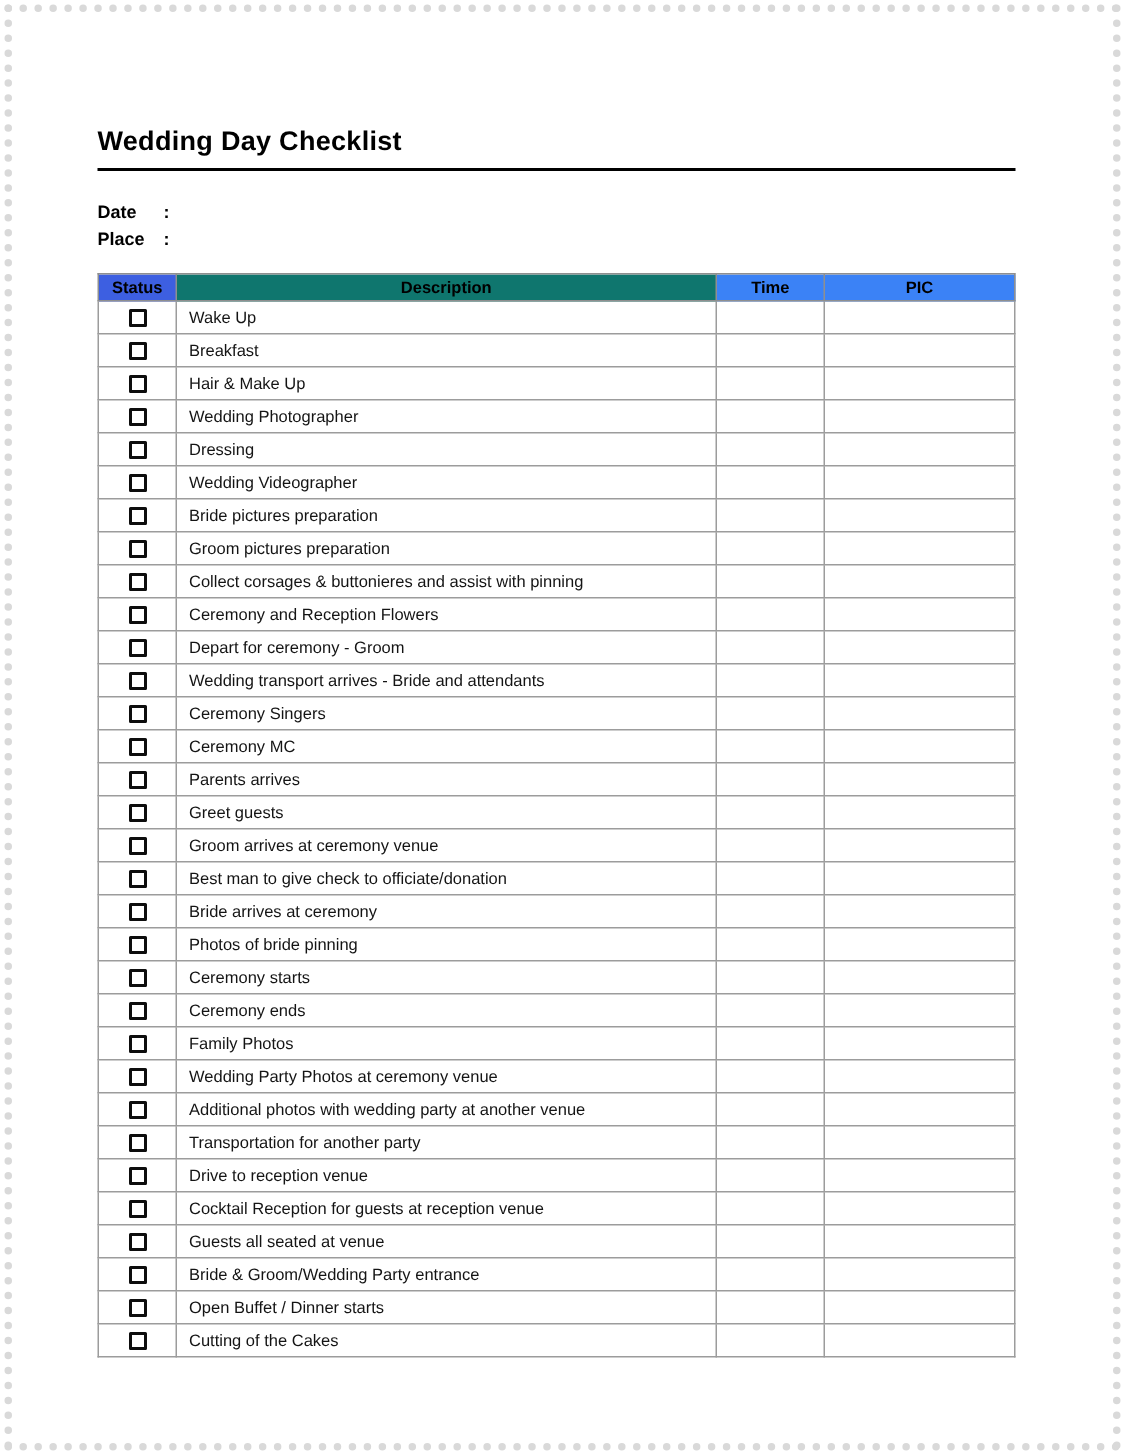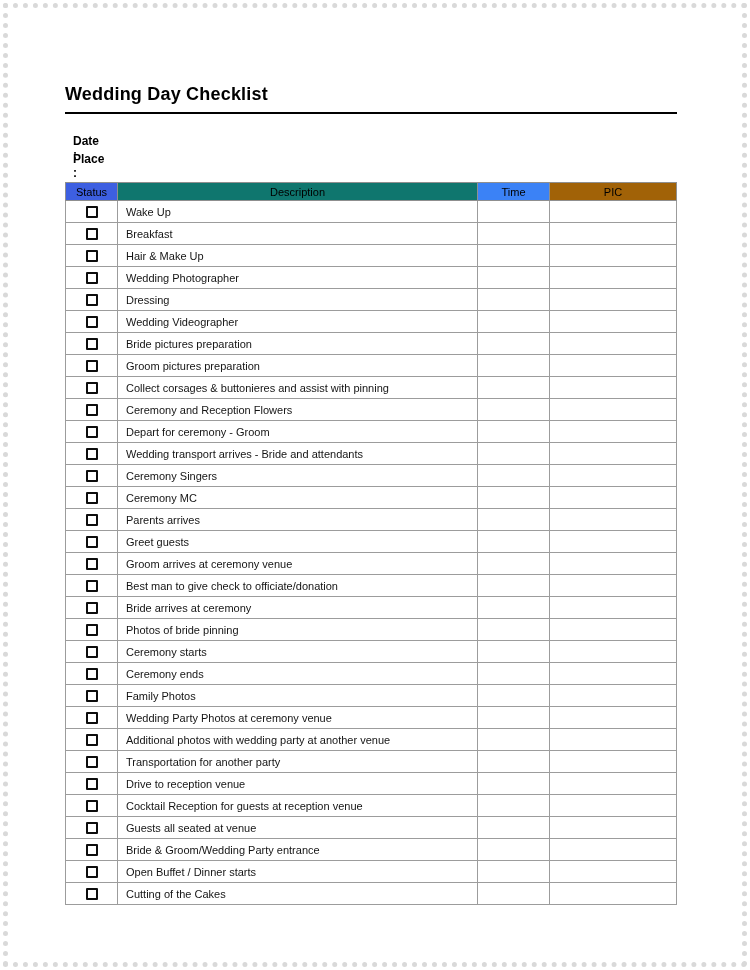--- a/index.html
+++ b/index.html
@@ -40,39 +40,38 @@
   .fields {
     margin-top: 20px;
   }
   .field-row {
     display: flex;
     align-items: baseline;
     height: 18px;
     font-size: 12px;
     font-weight: bold;
     color: #000000;
-    flex-direction: column;
   }
   .field-label { display: inline-block; width: 44px; }
   .field-colon { display: inline-block; }
   .field-value { display: inline-block; min-width: 200px; margin-left: 8px; }
   .checklist-table {
     margin-top: 12px;
     border-collapse: collapse;
     table-layout: fixed;
     width: 611px;
   }
   .checklist-table col.col-status { width: 52px; }
   .checklist-table col.col-desc   { width: 360px; }
   .checklist-table col.col-time   { width: 72px; }
   .checklist-table col.col-pic    { width: 127px; }
   .checklist-table th {
     height: 18px;
     font-size: 11px;
-    font-weight: normal;
+    font-weight: bold;
     color: #000000;
     text-align: center;
     vertical-align: middle;
     border: 1px solid #8f8f8f;
   }
   .checklist-table td {
     height: 22px;
     font-size: 11px;
     color: #141414;
     vertical-align: middle;
@@ -120,21 +119,21 @@
         <col class="col-status">
         <col class="col-desc">
         <col class="col-time">
         <col class="col-pic">
       </colgroup>
       <thead>
         <tr>
           <th style="background: rgb(61, 95, 225);">Status</th>
           <th style="background: #0f766e;">Description</th>
           <th style="background: #3b82f6;">Time</th>
-          <th style="background: #a16207;">PIC</th>
+          <th style="background: #3b82f6;">PIC</th>
         </tr>
       </thead>
       <tbody>
   <tr>
     <td class="cell-status">
       <span class="checkbox"></span>
     </td>
     <td class="cell-desc">Wake Up</td>
     <td class="cell-time"></td>
     <td class="cell-pic"></td>

